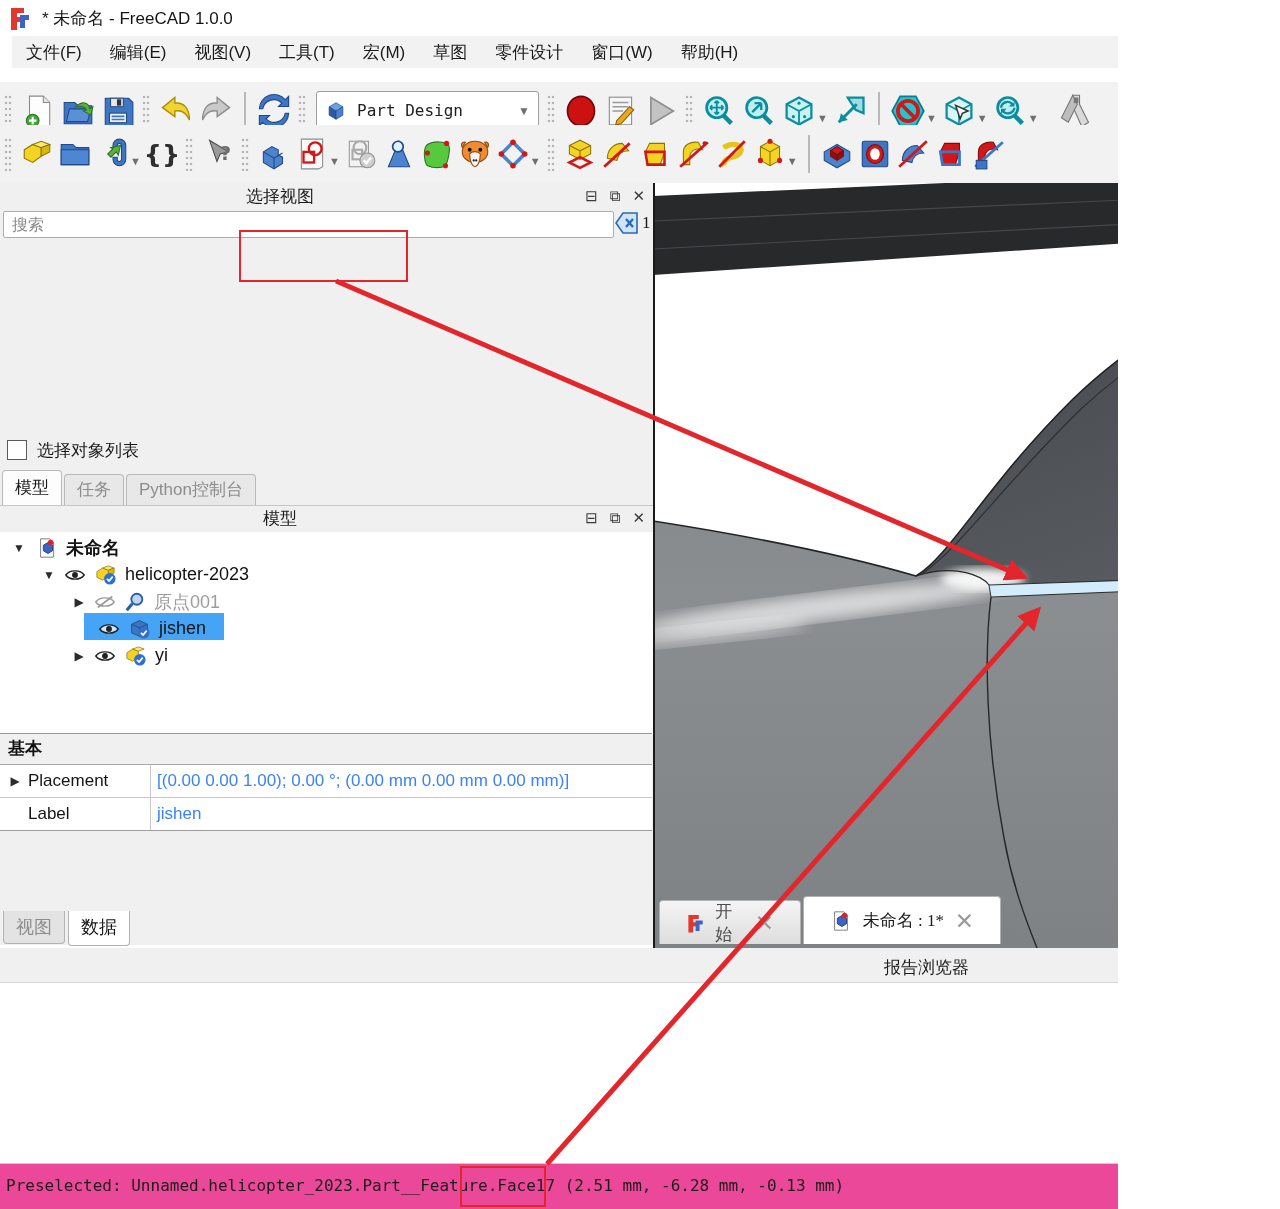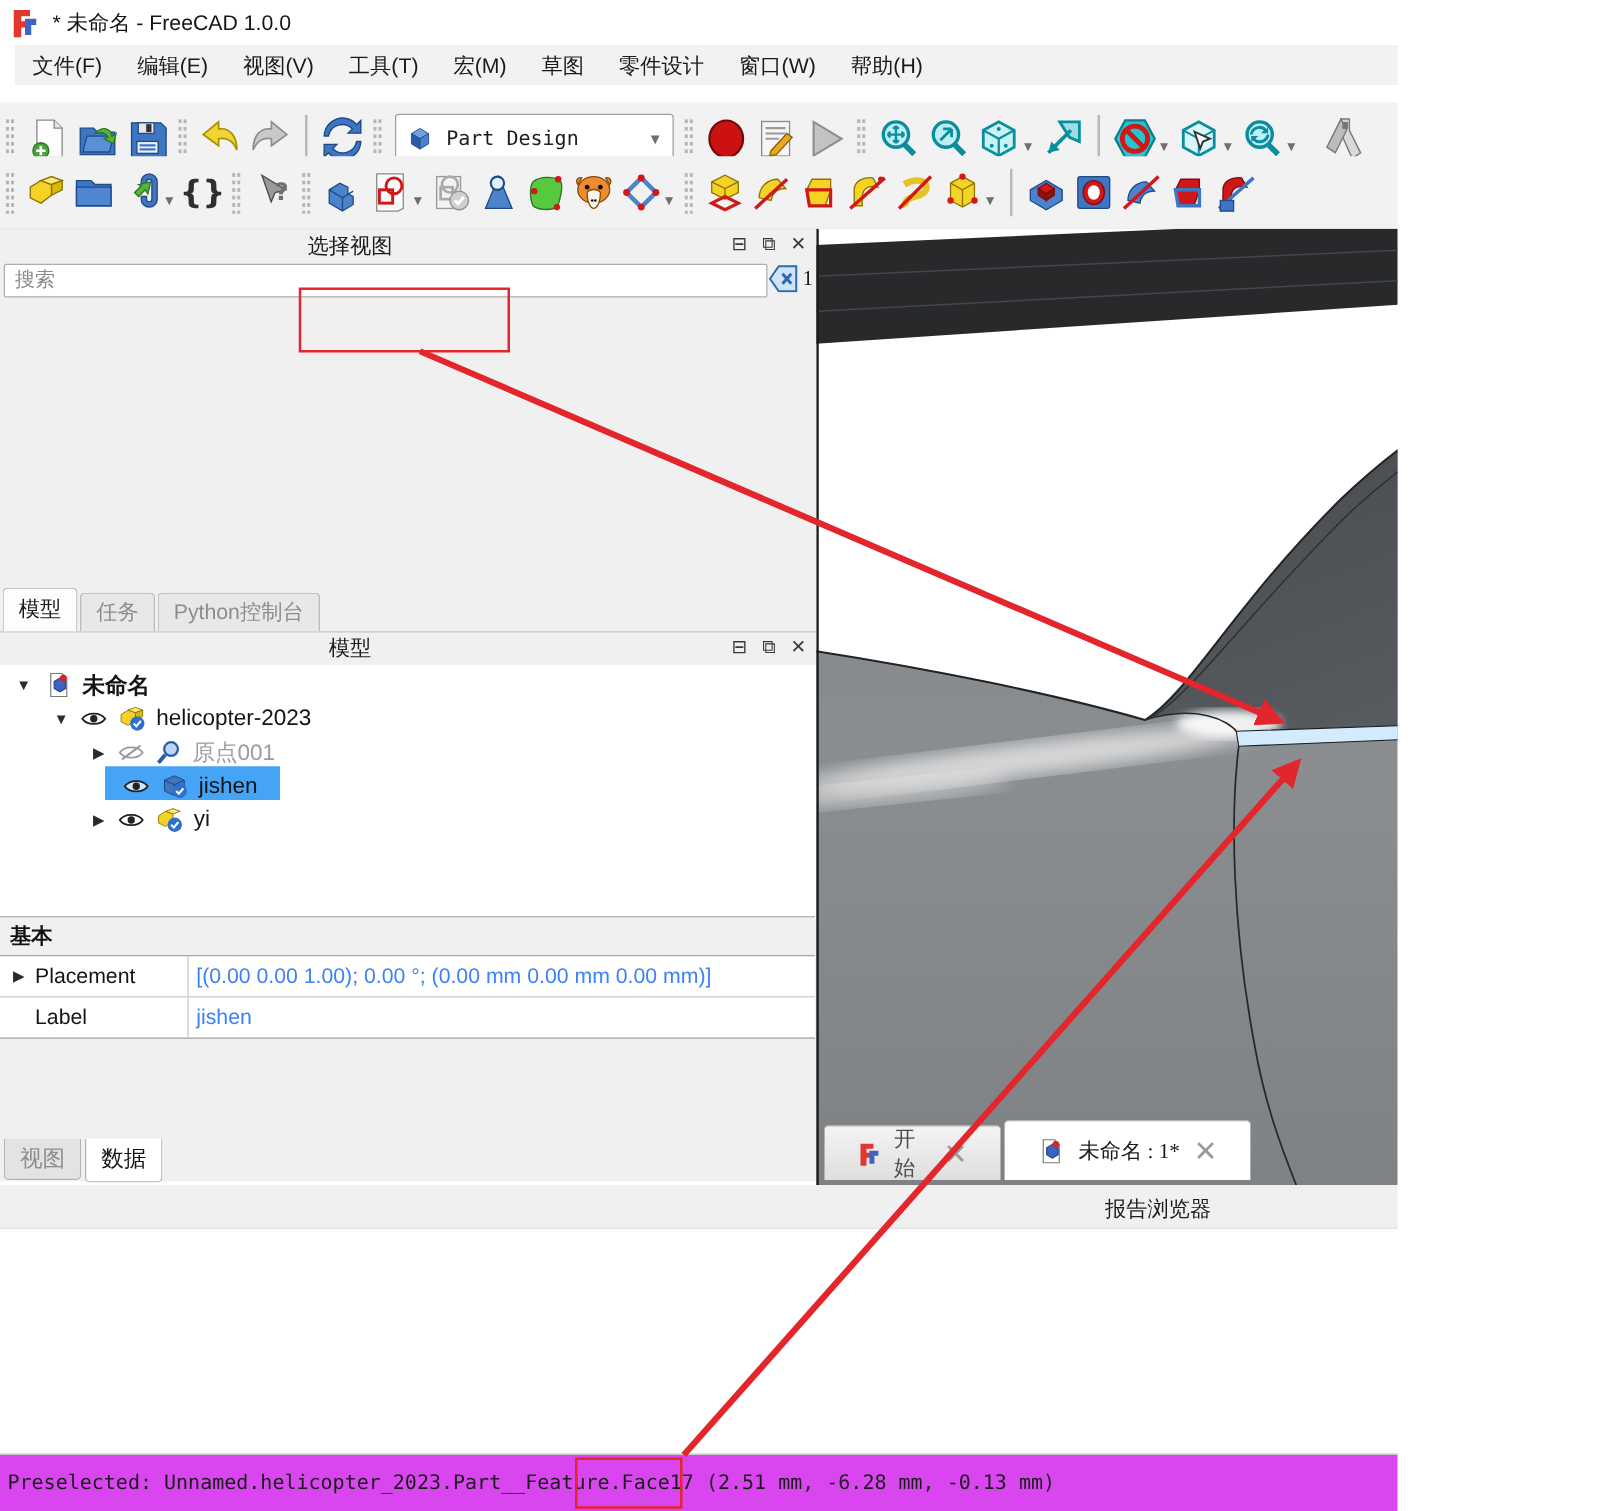--- a/index.html
+++ b/index.html
@@ -64,21 +64,21 @@
   .viewport{position:absolute;left:653px;top:183px;width:627px;height:765px;background:#fff;}
   .mditab{position:absolute;bottom:4px;height:44px;background:linear-gradient(#f4f4f4,#dedede);border:1px solid #b2b2b2;border-bottom:none;border-radius:4px 4px 0 0;display:flex;align-items:center;padding:0 26px;box-sizing:border-box;justify-content:space-between;}
   .mditab.active{background:#fff;height:48px;}
   .mditab .mlbl{font-size:17px;color:#4c4c4c;margin:0 10px;}
   .mditab.active .mlbl{color:#1a1a1a;font-family:"Liberation Serif","DejaVu Serif",serif;}
   .closex{font-size:23px;color:#9a9a9a;font-weight:bold;line-height:20px;}
   
   .report-strip{position:absolute;left:0;top:948px;width:1280px;height:34px;background:#f0f0f0;}
   .report-title{position:absolute;left:884px;top:8px;font-size:17px;color:#1c1c1c;}
   .report-body{position:absolute;left:0;top:982px;width:1280px;height:181px;background:#fff;border-top:1px solid #d8d8d8;}
-  .statusbar{position:absolute;left:0;top:1163px;width:1280px;height:46px;background:#d946ef;border-top:1px solid #cccccc;}
+  .statusbar{position:absolute;left:0;top:1163px;width:1280px;height:46px;background:#ec4899;border-top:1px solid #cccccc;}
   .status-left{position:absolute;left:6px;top:12px;font-family:"DejaVu Sans Mono",monospace;font-size:16px;color:#1c1c1c;white-space:pre;}
   .status-right{position:absolute;left:1237px;top:12px;font-family:"DejaVu Sans Mono",monospace;font-size:16px;color:#1c1c1c;}
   
   .annbox{position:absolute;border:2px solid #e3252c;z-index:60;}
   .overlay{position:absolute;left:0;top:0;width:1280px;height:1209px;pointer-events:none;z-index:55;}
   .eye{display:inline-block;}
 </style>
 </head>
 <body>
 
@@ -427,20 +427,24 @@
     </div>
     <div class="searchrow">
       <div class="searchbox">搜索</div>
       <span class="clearbtn">
         <svg width="24" height="22" viewBox="0 0 24 22">
             <path d="M8 1h14v20H8L1 11z" fill="#cfe4f7" stroke="#2a6bb0" stroke-width="1.6"></path>
             <path d="M11 7l7 8m0-8-7 8" stroke="#2a6bb0" stroke-width="2.4"></path>
           </svg>
       </span>
       <span class="cnt">1</span>
+    </div>
+    <div class="chkrow">
+      <span class="chk"></span>
+      <span class="chklbl">选择对象列表</span>
     </div>
 
     <div class="docktabs">
       <span class="dtab active">模型</span>
       <span class="dtab">任务</span>
       <span class="dtab">Python控制台</span>
     </div>
 
     <div class="pheader mheader">
       <span class="pt">模型</span>

